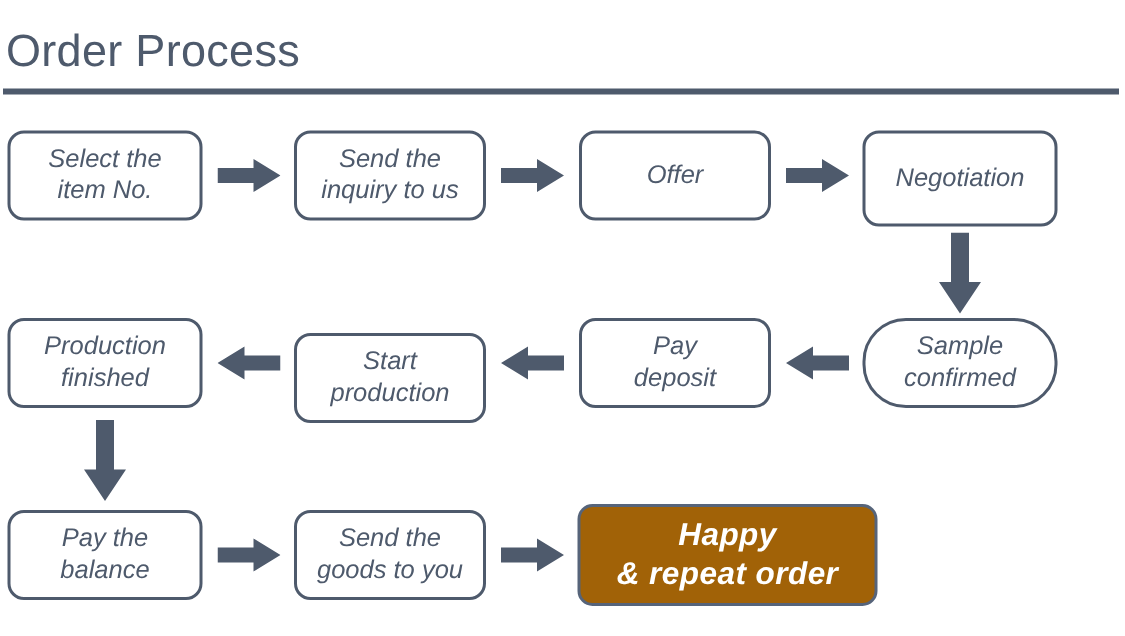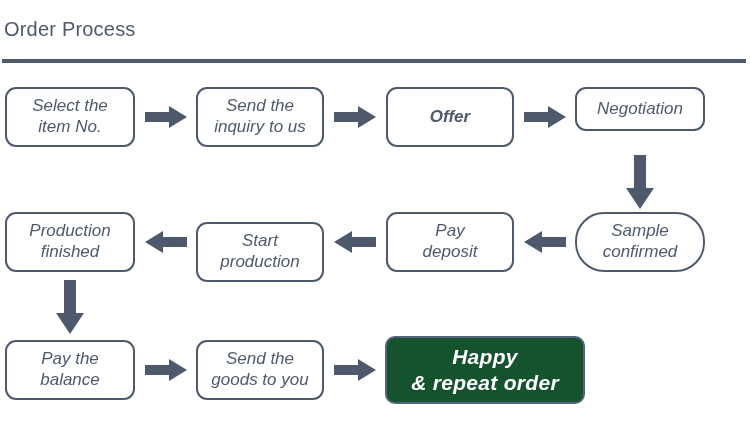--- a/index.html
+++ b/index.html
@@ -20,21 +20,21 @@
     background: #ffffff;
     overflow: hidden;
   }
 
   
   .page-title {
     position: absolute;
     left: 4px;
     top: 18px;
     font-family: "Liberation Sans", sans-serif;
-    font-size: 20px;
+    font-size: 30px;
     font-weight: 400;
     letter-spacing: 0.2px;
     color: #4e5a6c;
     white-space: nowrap;
   }
   .title-rule {
     position: absolute;
     left: 2px;
     top: 59px;
     width: 744px;
@@ -59,21 +59,21 @@
     font-weight: 400;
     font-size: 17px;
     line-height: 1.22;
     padding: 0 6px;
   }
   .node .node-text {
     display: block;
     white-space: pre-line;
   }
   .node.filled {
-    background: #14532d;
+    background: #a16207;
     border-color: #56647a;
     color: #ffffff;
     font-weight: bold;
     font-size: 21px;
     border-radius: 10px;
     letter-spacing: 0.3px;
   }
 
   
   .arrow {
@@ -104,31 +104,31 @@
     <span class="node-text">Send the
 inquiry to us</span>
   </div>
 
   <div class="arrow" style="left:334px; top:105px;">
     <svg width="42" height="24" viewBox="0 0 42 24">
       <path d="M0,7 L24,7 L24,1 L42,12 L24,23 L24,17 L0,17 Z" fill="#4e5a6c"></path>
     </svg>
   </div>
 
-  <div class="node" style="left:386px; top:87px; width:128px; height:60px;font-weight:bold;">
+  <div class="node" style="left:386px; top:87px; width:128px; height:60px;">
     <span class="node-text">Offer</span>
   </div>
 
   <div class="arrow" style="left:524px; top:105px;">
     <svg width="42" height="24" viewBox="0 0 42 24">
       <path d="M0,7 L24,7 L24,1 L42,12 L24,23 L24,17 L0,17 Z" fill="#4e5a6c"></path>
     </svg>
   </div>
 
-  <div class="node" style="left:575px; top:87px; width:130px; height:44px;">
+  <div class="node" style="left:575px; top:87px; width:130px; height:64px;">
     <span class="node-text">Negotiation</span>
   </div>
 
   <div class="arrow" style="left:625px; top:155px;">
     <svg width="30" height="55" viewBox="0 0 30 55">
       <path d="M9,0 L21,0 L21,33 L29,33 L15,54 L1,33 L9,33 Z" fill="#4e5a6c"></path>
     </svg>
   </div>
 
   <div class="node" style="left:5px; top:212px; width:130px; height:60px;">

